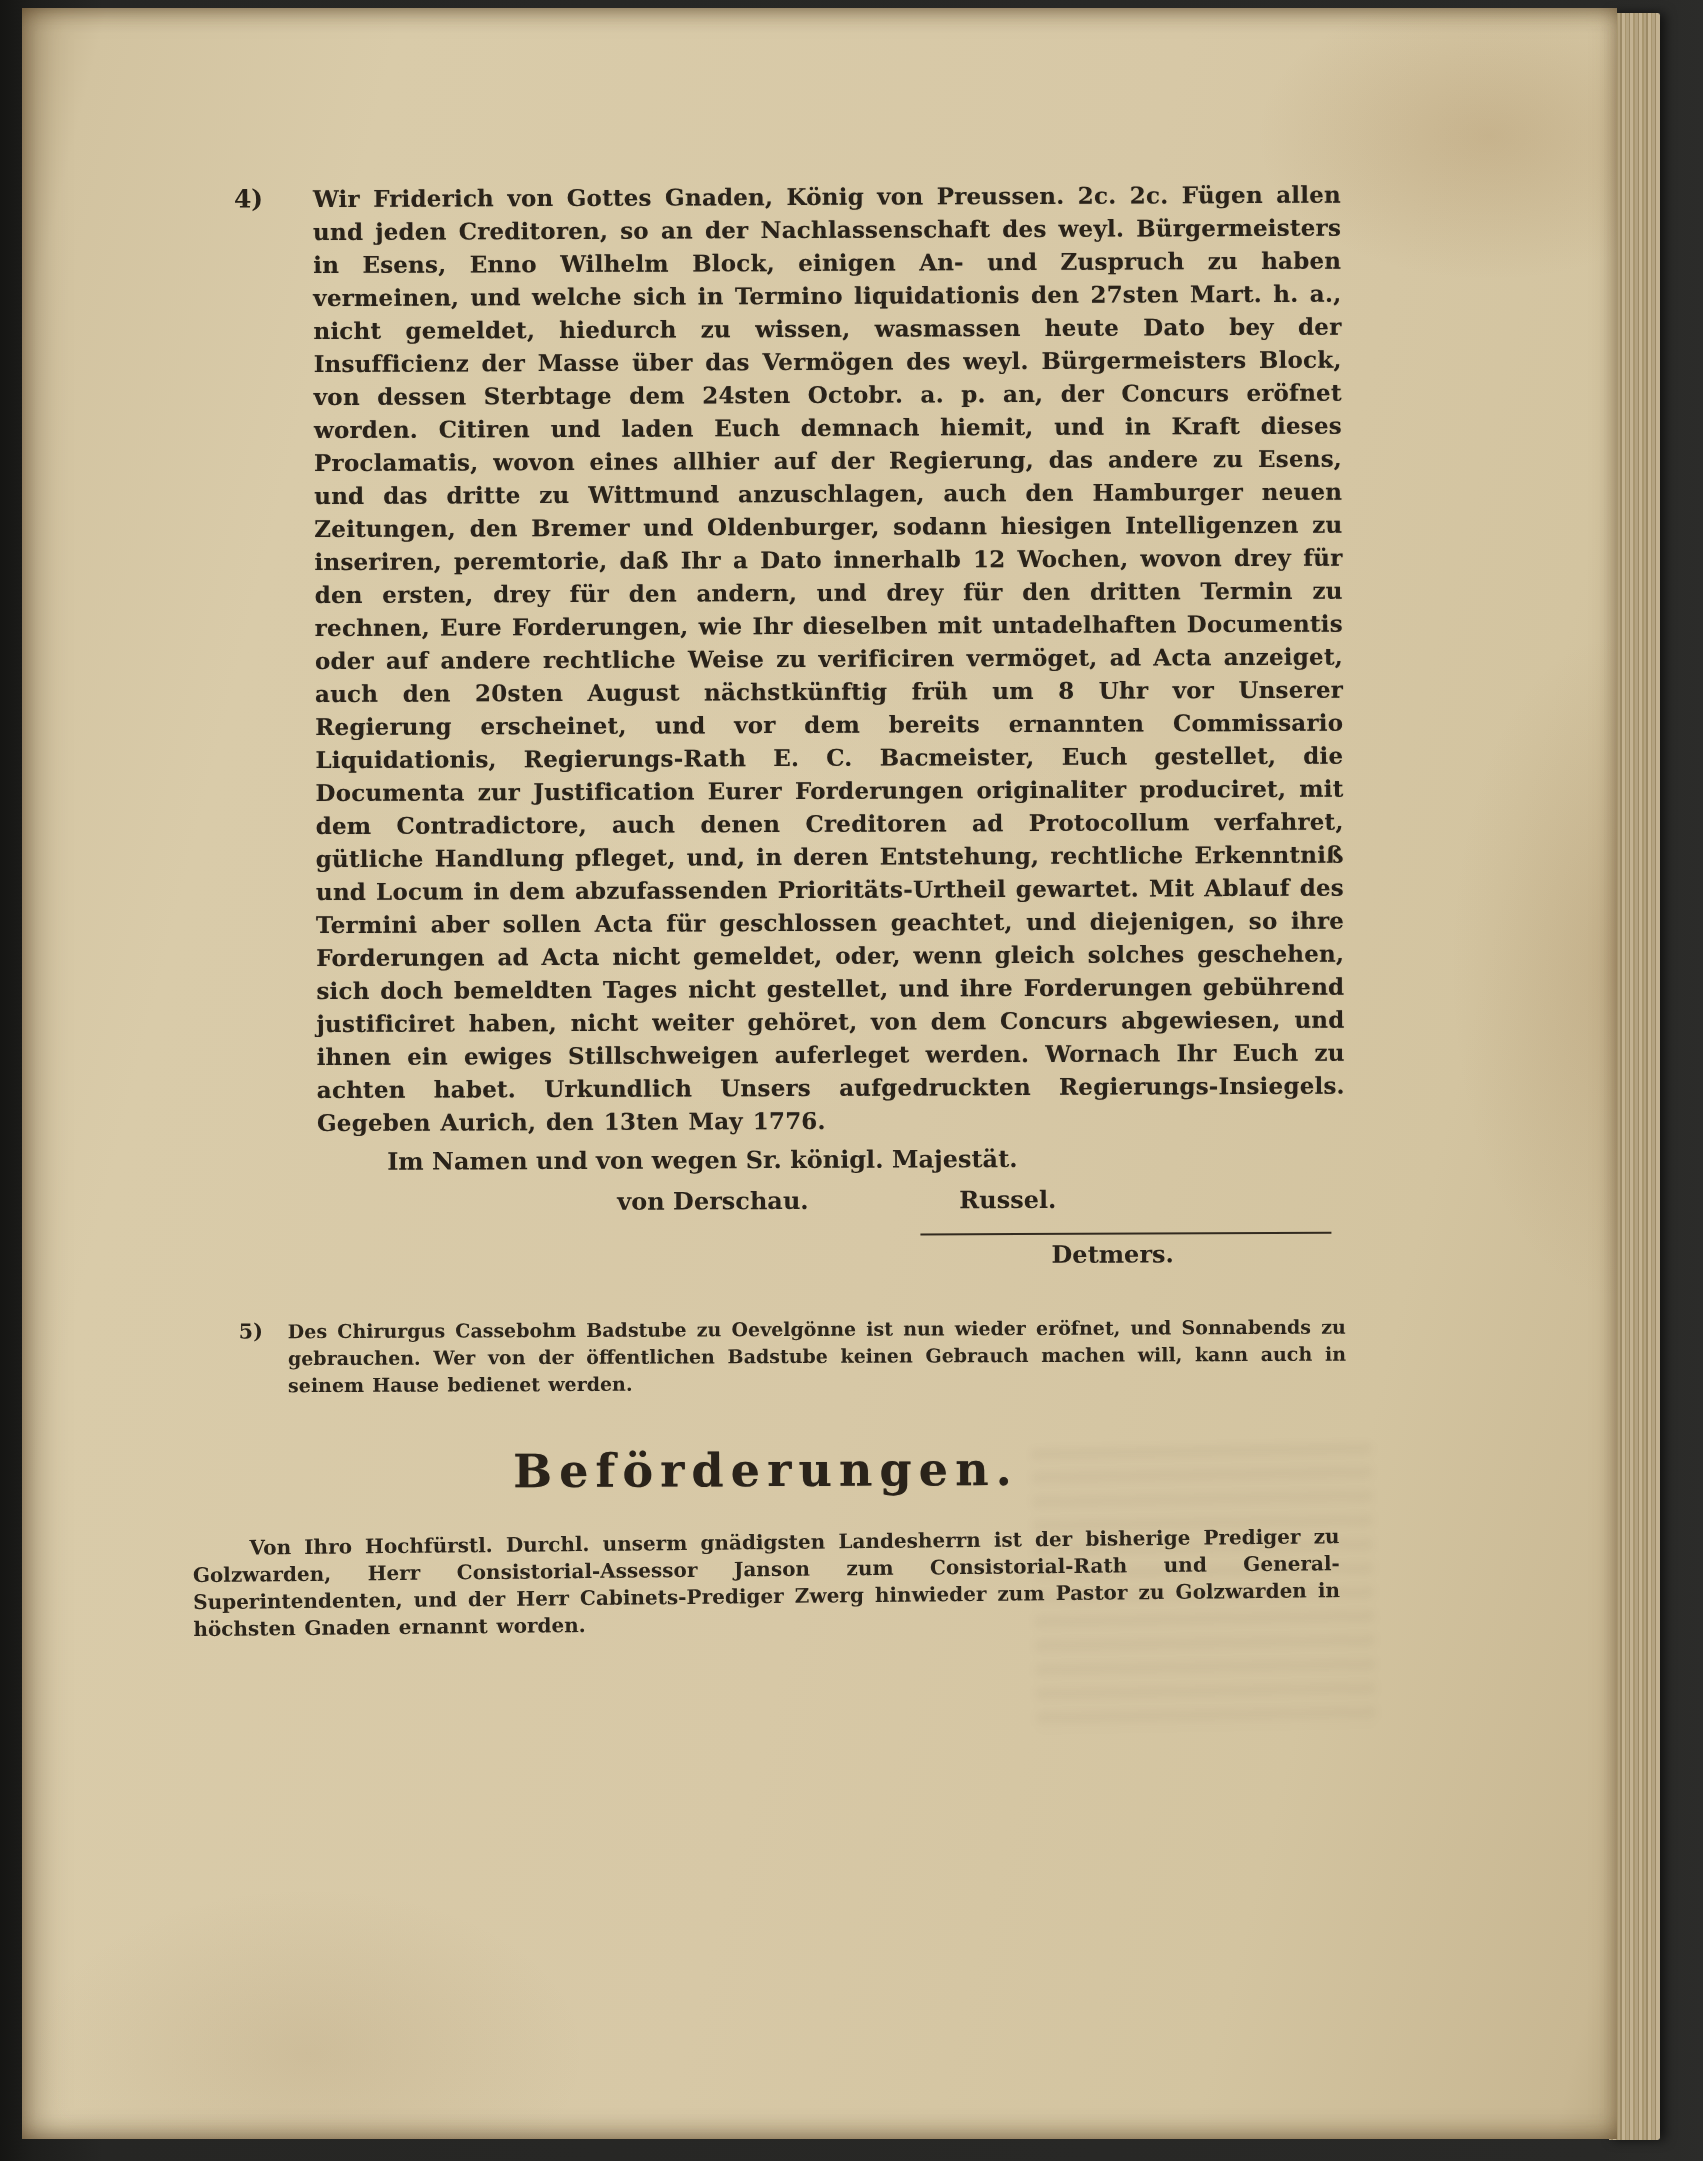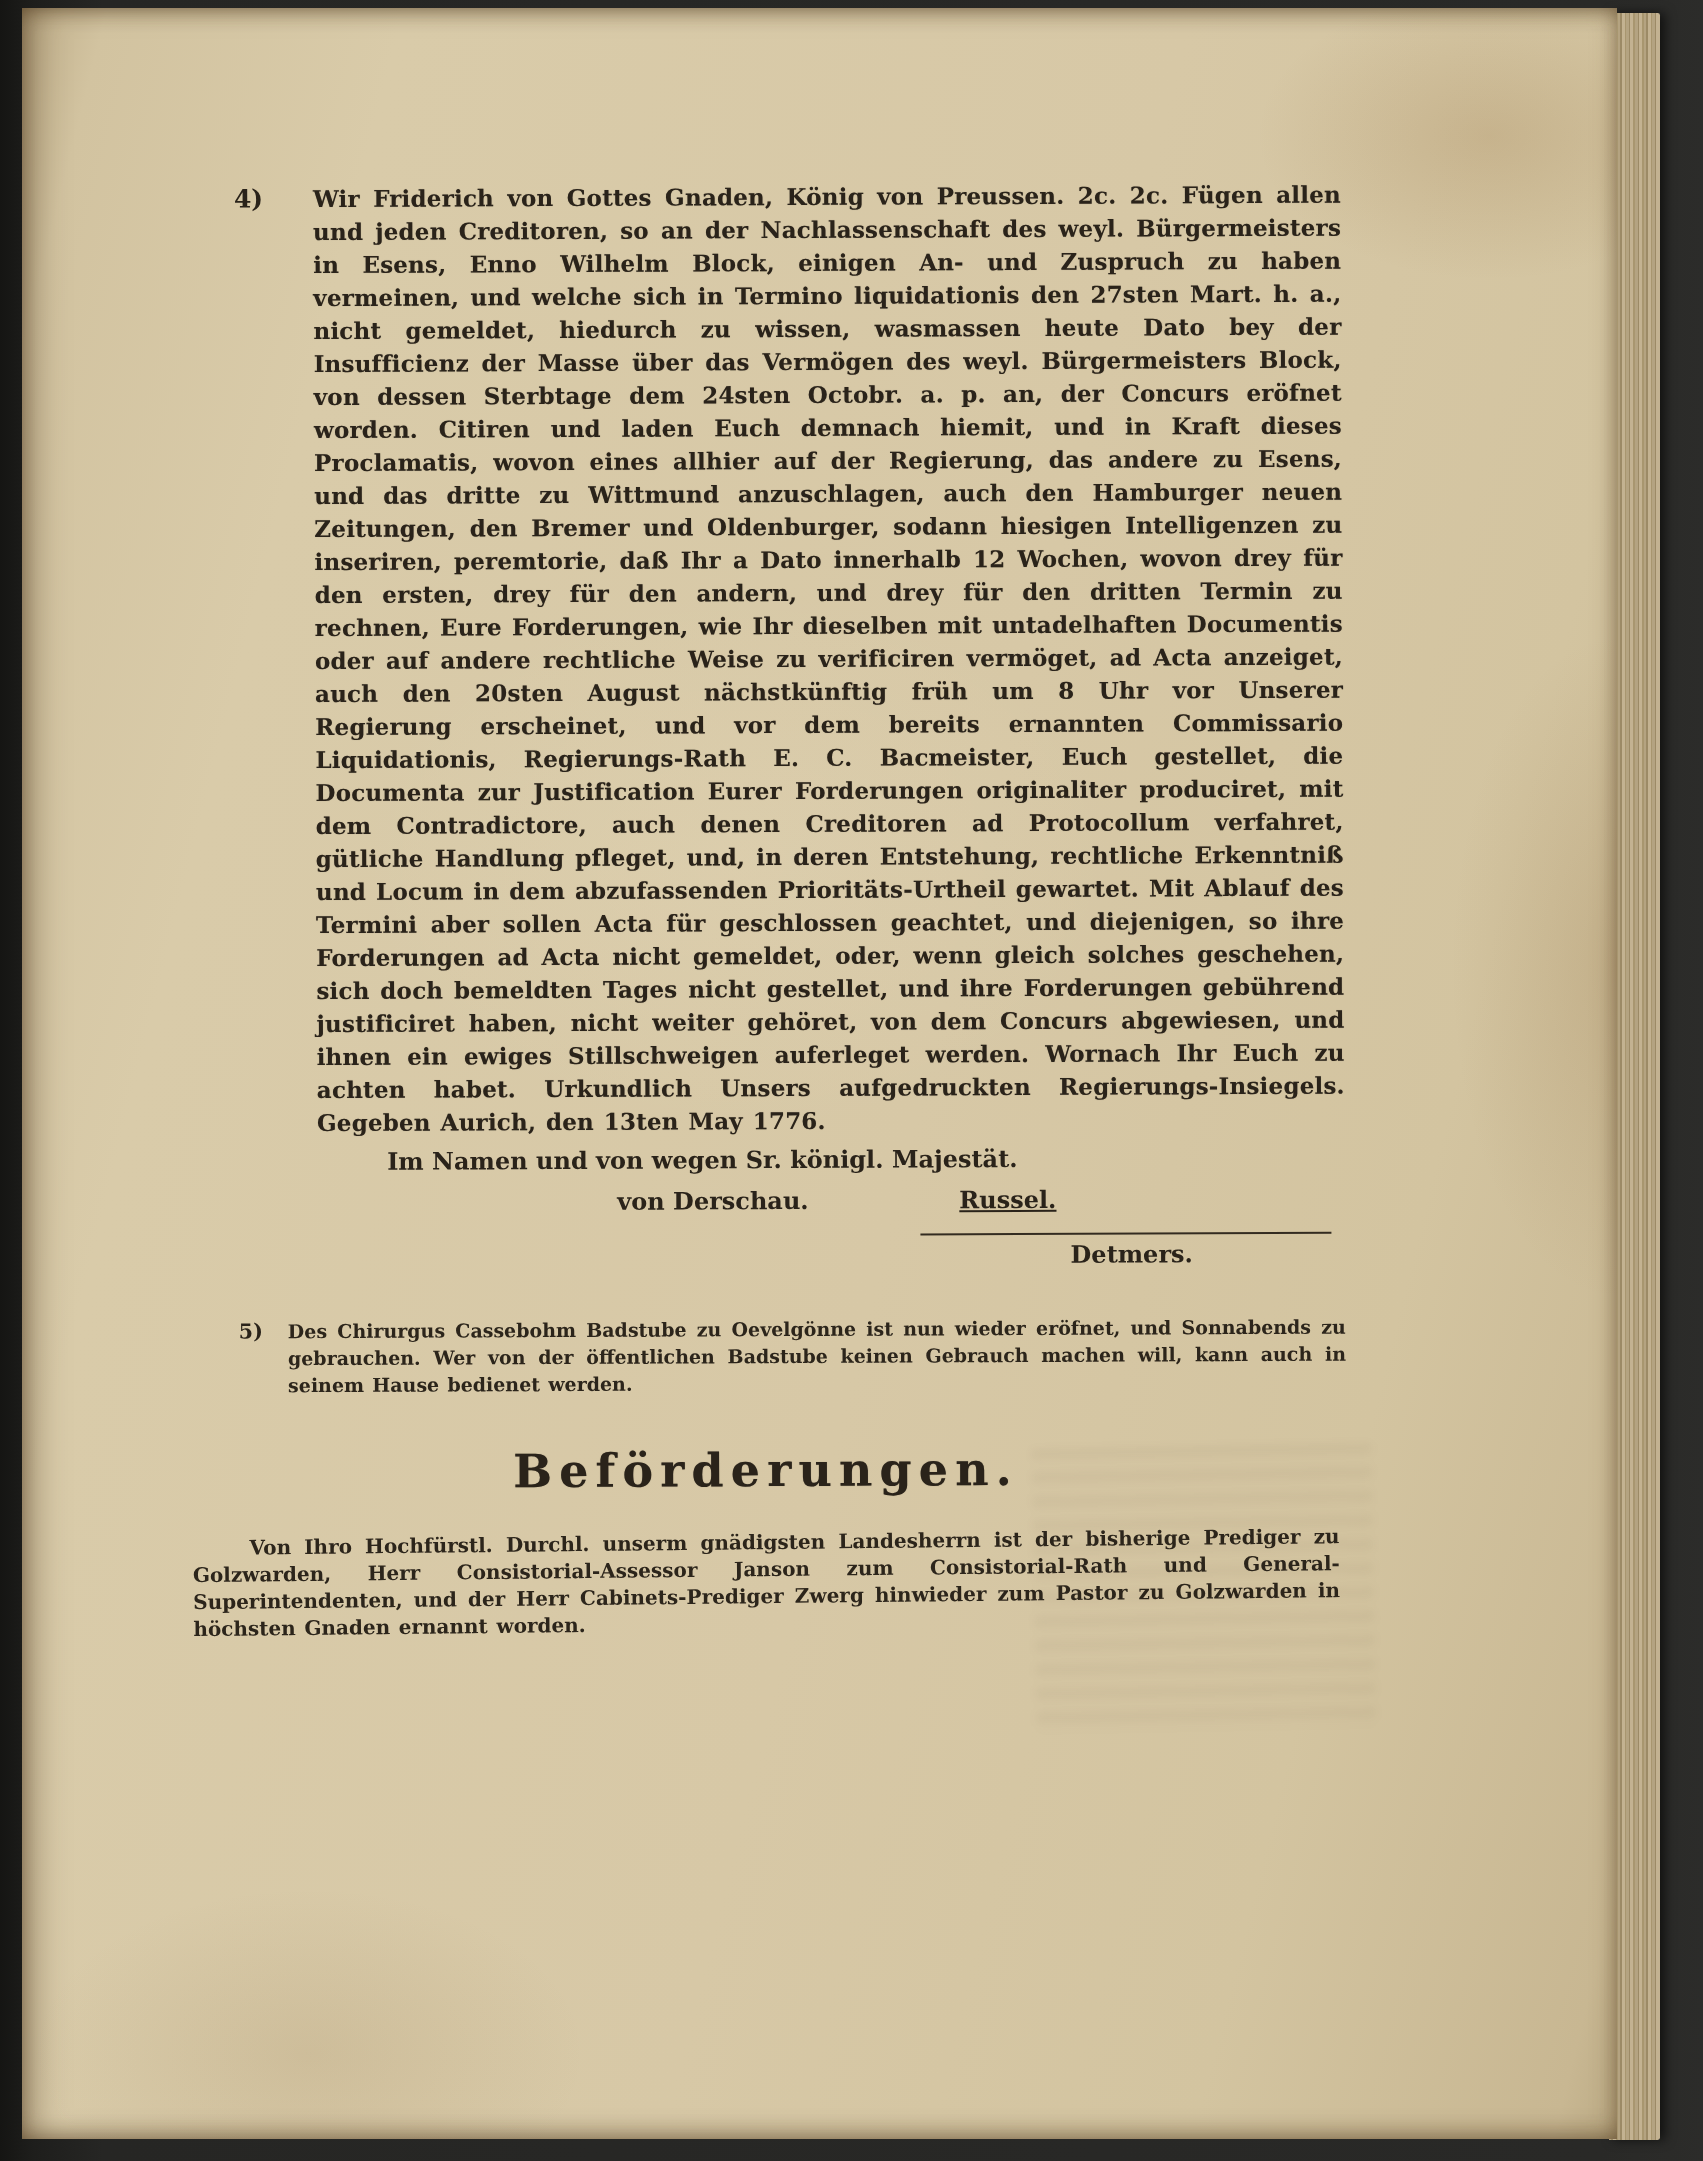--- a/index.html
+++ b/index.html
@@ -118,29 +118,29 @@
   .signature {
     position: relative;
     height: 138px;
     margin-top: 8px;
     font-size: 24px;
     font-weight: bold;
     color: #2a231a;
   }
   .sig-line1 { position: absolute; left: 70px;  top: 0; }
   .sig-name1 { position: absolute; left: 300px; top: 41px; }
-  .sig-name2 { position: absolute; left: 642px; top: 41px; text-decoration: underline; }
+  .sig-name2 { position: absolute; left: 642px; top: 41px; }
   .sig-rule  {
     position: absolute;
     left: 603px;
     top: 89px;
     width: 411px;
     border-top: 2.4px solid #332b20;
   }
-  .sig-name3 { position: absolute; left: 753px; top: 96px; }
+  .sig-name3 { position: absolute; left: 734px; top: 96px; }
 
   
   .entry.small { margin-top: 33px; }
   .entry.small .marker {
     flex: 0 0 49px;
     font-size: 20.6px;
     line-height: 27px;
   }
   .small-text {
     margin: 0;

